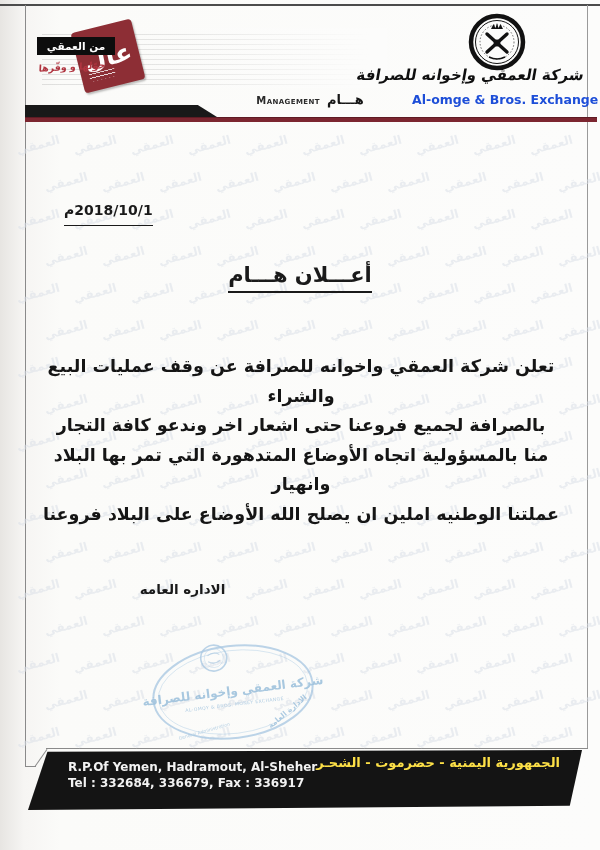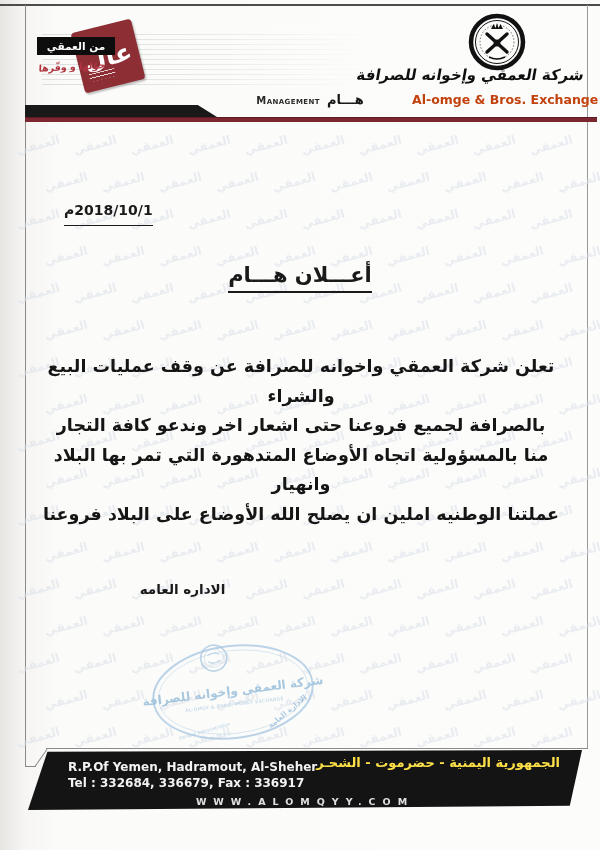--- a/index.html
+++ b/index.html
@@ -34,21 +34,21 @@
     background:repeating-linear-gradient(to bottom,#fff 0 1px,transparent 1px 4px);opacity:.8;}
   .brand-badge{position:absolute;left:37px;top:37px;width:78px;height:18px;background:#0d0d0d;z-index:4;
     color:#fff;font-size:10.5px;font-weight:bold;display:flex;align-items:center;justify-content:center;
     letter-spacing:.5px;}
   .brand-slogan{position:absolute;left:33px;top:61px;width:78px;z-index:4;color:#b03540;
     font-size:9.5px;font-weight:bold;text-align:center;transform:rotate(-3deg) skewX(-6deg);}
   .emblem{position:absolute;left:467px;top:12px;width:60px;height:60px;z-index:3;}
   .brand-cal{position:absolute;left:412px;top:66px;width:172px;text-align:center;z-index:3;
     font-size:15px;font-weight:bold;color:#0f0f0f;transform:skewX(-10deg);white-space:nowrap;}
   .brand-en{position:absolute;left:412px;top:92px;width:172px;text-align:center;z-index:3;
-    font-size:12.5px;font-weight:bold;color:#c2410c;white-space:nowrap;}
+    font-size:12.5px;font-weight:bold;color:#1d4ed8;white-space:nowrap;}
   .dept-row{position:absolute;left:250px;top:92px;width:120px;z-index:3;display:flex;
     align-items:baseline;gap:7px;justify-content:center;}
   .dept-en{font-variant:small-caps;font-size:10px;font-weight:bold;color:#2a2a2a;letter-spacing:.4px;}
   .dept-ar{font-size:13px;font-weight:bold;color:#161616;}
   .rule-black{position:absolute;left:25px;top:105px;width:192px;height:12px;background:#191919;z-index:2;
     clip-path:polygon(0 0,90% 0,100% 100%,0 100%);}
   .rule-maroon{position:absolute;left:25px;top:117px;width:572px;height:4px;background:#7c2630;z-index:2;
     border-top:1px solid #5e1b24;}
   
   .date{position:absolute;left:64px;top:202px;z-index:2;font-size:14px;font-weight:bold;
@@ -317,16 +317,15 @@
   </svg>
 
   <div class="footer-bar">
     <div class="f-en">
       <div>R.P.Of Yemen, Hadramout, Al-Sheher</div>
       <div>Tel : 332684, 336679, Fax : 336917</div>
     </div>
     <div class="f-ar">
       <div class="l1">الجمهورية اليمنية - حضرموت - الشحـر</div>
     </div>
-    <div class="f-url">WWW.ALOMQYY.COM</div>
   </div>
 
 </div>
 
 </body></html>

